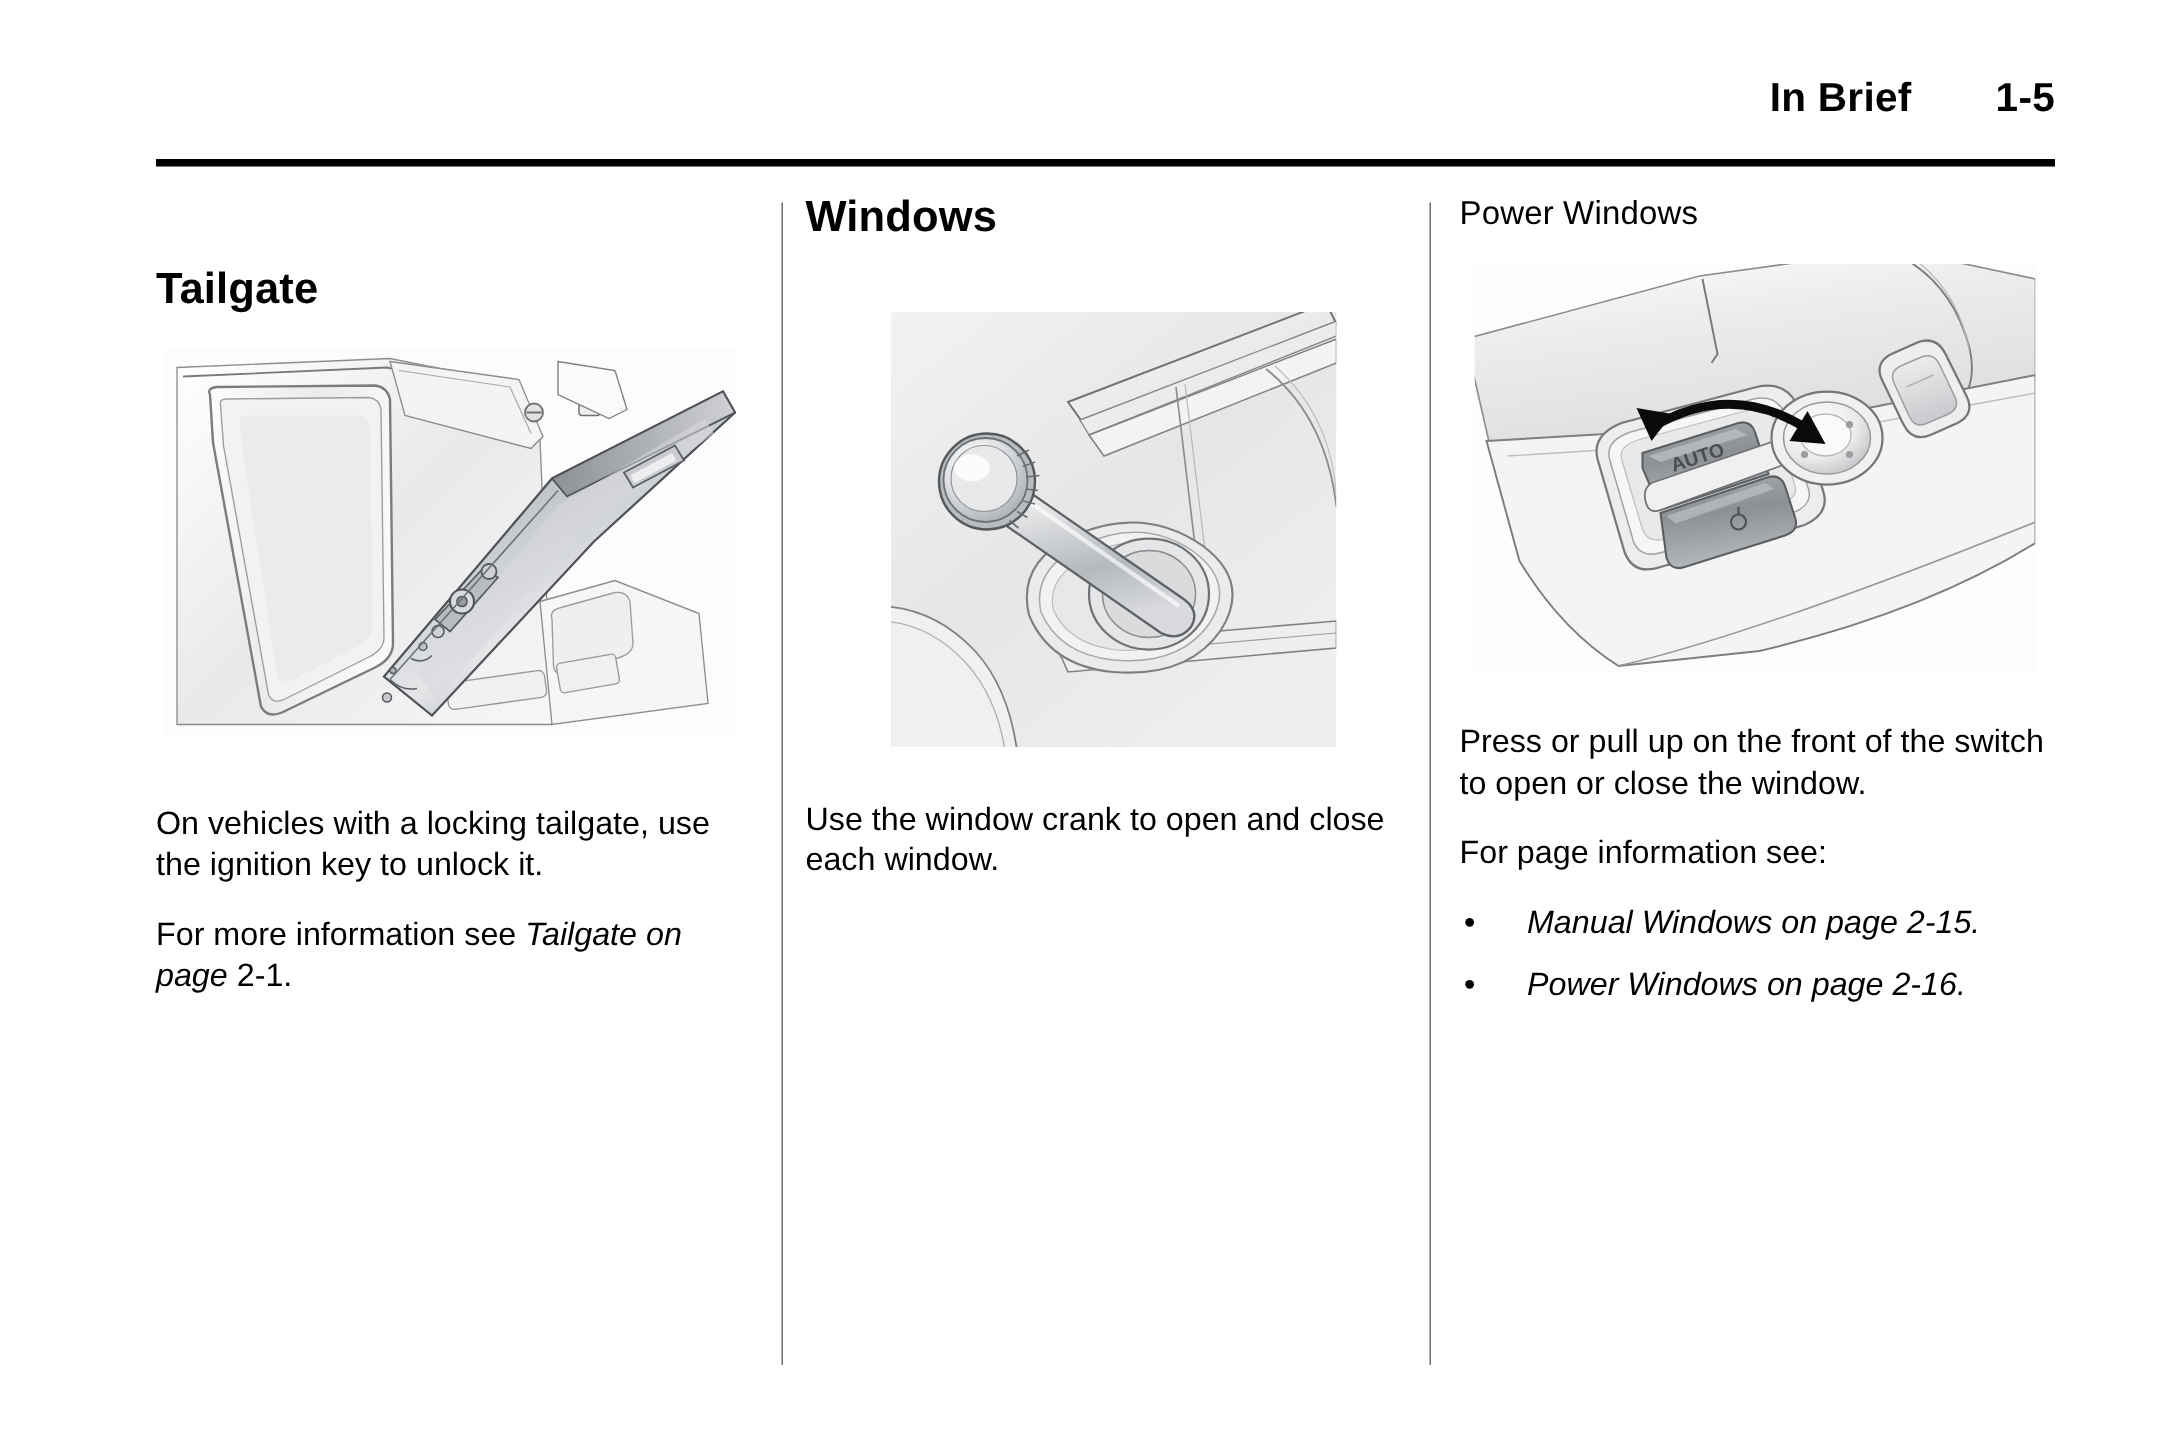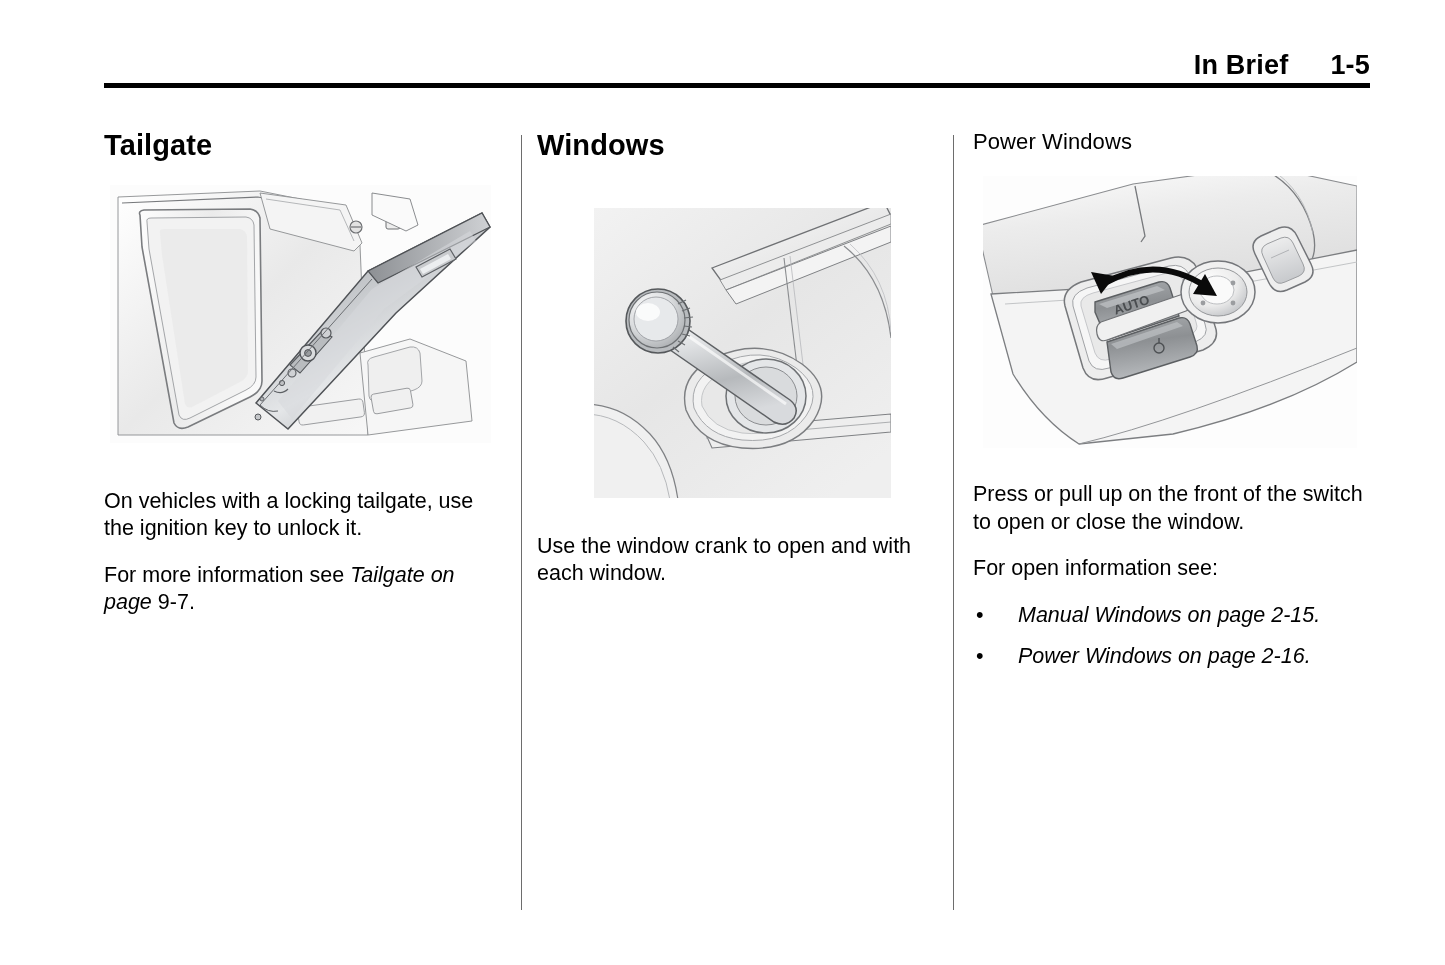--- a/index.html
+++ b/index.html
@@ -20,46 +20,46 @@
   .page-header {
     position: absolute;
     left: 104px;
     top: 52px;
     width: 1266px;
   }
   .header-line {
     display: flex;
     justify-content: flex-end;
     align-items: baseline;
-    gap: 42px;
+    gap: 56px;
     font-size: 27px;
     font-weight: bold;
     letter-spacing: .2px;
     line-height: 1;
-    padding-bottom: 4px;
+    padding-bottom: 27px;
   }
   .header-rule {
     height: 5px;
     background: #000;
     width: 100%;
   }
 
   
   .columns {
     position: absolute;
     left: 0;
     top: 130px;
     width: 1445px;
     height: 790px;
   }
   .col {
     position: absolute;
     top: 0;
   }
-  .col-left   { left: 104px;  width: 390px; }
+  .col-left   { left: 104px;  width: 390px; margin-top: 48px; }
   .col-mid    { left: 537px;  width: 390px; }
   .col-right  { left: 973px;  width: 392px; }
 
   .divider {
     position: absolute;
     top: 5px;
     width: 1px;
     background: #6d6d6d;
   }
   .divider-1 { left: 521px; height: 775px; }
@@ -219,21 +219,21 @@
         <path d="M150 220 Q158 228 168 226" fill="none" stroke="#5d6064" stroke-width="1"></path>
         <circle cx="148" cy="232" r="3" fill="#c5c7ca" stroke="#55585c" stroke-width="1"></circle>
 
         <path d="M150 220 L262 94" fill="none" stroke="#6c6f73" stroke-width="1"></path>
       </svg>
     </div>
 
     <div class="spacer-after-fig-left"></div>
 
     <p class="body">On vehicles with a locking tailgate, use the ignition key to unlock it.</p>
-    <p class="body"><span>For more information see </span><span class="it">Tailgate on page </span><span>9-7</span><span>.</span></p>
+    <p class="body"><span>For more information see </span><span class="it">Tailgate on page </span><span>2-1</span><span>.</span></p>
   </div>
 
   <div class="col col-mid">
     <h1 class="sec-title">Windows</h1>
     <div class="gap-title-sub"></div>
 
     <div class="figure fig-crank">
       <svg viewBox="0 0 297 290" preserveAspectRatio="none" aria-hidden="true">
         <defs>
           <linearGradient id="gDoorBg" x1="0" y1="0" x2="0.8" y2="1">
@@ -300,21 +300,21 @@
             <path d="M84 133 L91 137"></path>
           <path d="M79 139 L85 144"></path>
         </g>
 
         <ellipse cx="54" cy="104" rx="12" ry="9" fill="#ffffff" opacity="0.8"></ellipse>
       </svg>
     </div>
 
     <div class="spacer-after-fig-mid"></div>
 
-    <p class="body">Use the window crank to open and with each window.</p>
+    <p class="body">Use the window crank to open and close each window.</p>
   </div>
 
   <div class="col col-right">
     <h2 class="sub-title">Power Windows</h2>
 
     <div class="figure fig-switch">
       <svg viewBox="0 0 374 272" preserveAspectRatio="none" aria-hidden="true">
         <defs>
           <linearGradient id="gTrimPanel" x1="0" y1="0" x2="0.4" y2="1">
             <stop offset="0" stop-color="#ffffff"></stop>
@@ -384,21 +384,21 @@
           <path d="M120 108 Q172 78 222 110" fill="none" stroke="#0a0a0a" stroke-width="6" stroke-linecap="butt"></path>
           <path d="M108 96 L132 100 L118 118 Z" fill="#0a0a0a"></path>
           <path d="M234 120 L210 118 L222 98 Z" fill="#0a0a0a"></path>
         </g>
       </svg>
     </div>
 
     <div class="spacer-after-fig-right"></div>
 
     <p class="body">Press or pull up on the front of the switch to open or close the window.</p>
-    <p class="body">For open information see:</p>
+    <p class="body">For page information see:</p>
 
     <ul class="ref-list">
       <li>
         <span class="bullet">•</span>
         <span>Manual Windows on page 2-15.</span>
       </li>
       <li>
         <span class="bullet">•</span>
         <span>Power Windows on page 2-16.</span>
       </li>

